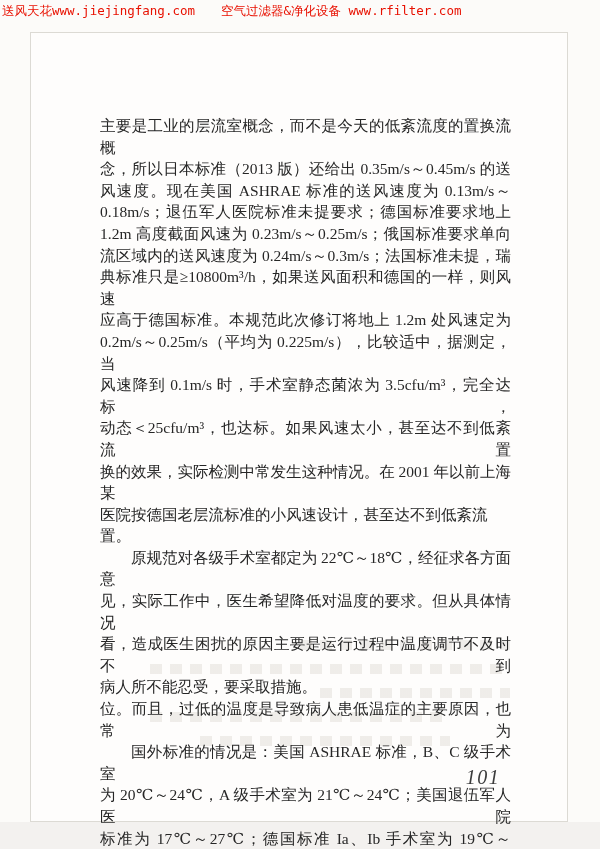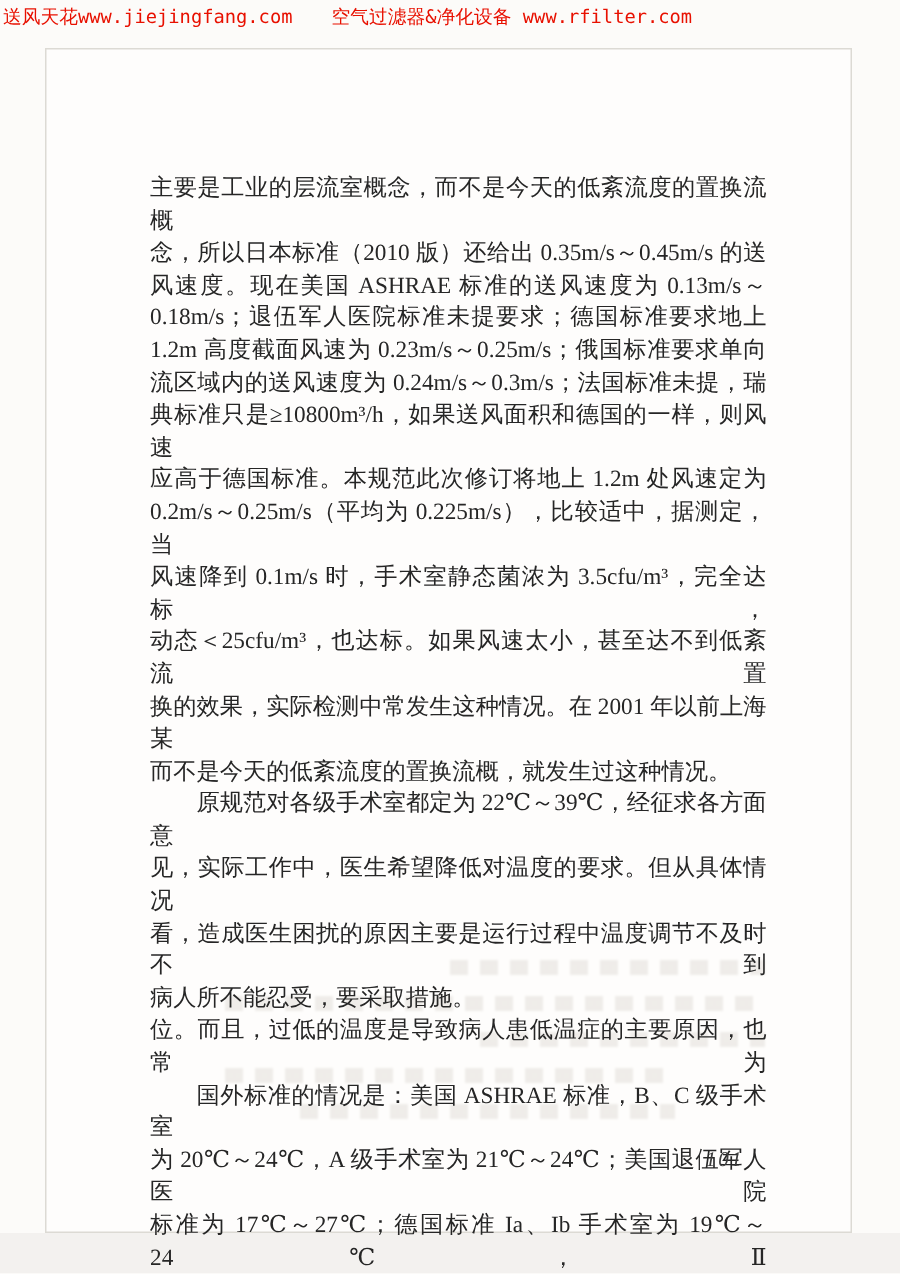--- a/index.html
+++ b/index.html
@@ -38,21 +38,21 @@
     font-size:15.5px;line-height:21.6px;color:#262626;
     z-index:3;
   }
   .line{width:100%;white-space:normal;}
   .line.justify{text-align:justify;text-align-last:justify;}
   .line.indent{text-indent:2em;}
   .line.heading{font-weight:700;}
 
   .page-number{
     position:absolute;left:455px;top:766px;width:56px;
-    font-style:italic;font-size:14px;color:#3c3c3c;
+    font-style:italic;font-size:20px;color:#3c3c3c;
     letter-spacing:1.5px;text-align:center;z-index:3;
   }
 
   
   .ghost{
     position:absolute;height:10px;z-index:1;
     background:repeating-linear-gradient(90deg, rgba(150,140,122,0.14) 0 12px, rgba(150,140,122,0) 12px 20px);
     filter:blur(0.6px);
   }
   .g1{left:300px;top:640px;width:210px;}
@@ -73,33 +73,33 @@
   <div class="page-frame"></div>
 
   <div class="ghost g1"></div>
   <div class="ghost g2"></div>
   <div class="ghost g3"></div>
   <div class="ghost g4"></div>
   <div class="ghost g5"></div>
 
   <div class="text-block">
       <div class="line justify">主要是工业的层流室概念，而不是今天的低紊流度的置换流概</div>
-      <div class="line justify">念，所以日本标准（2010 版）还给出 0.35m/s～0.45m/s 的送</div>
+      <div class="line justify">念，所以日本标准（2013 版）还给出 0.35m/s～0.45m/s 的送</div>
       <div class="line justify">风速度。现在美国 ASHRAE 标准的送风速度为 0.13m/s～</div>
       <div class="line justify">0.18m/s；退伍军人医院标准未提要求；德国标准要求地上</div>
       <div class="line justify">1.2m 高度截面风速为 0.23m/s～0.25m/s；俄国标准要求单向</div>
       <div class="line justify">流区域内的送风速度为 0.24m/s～0.3m/s；法国标准未提，瑞</div>
       <div class="line justify">典标准只是≥10800m³/h，如果送风面积和德国的一样，则风速</div>
       <div class="line justify">应高于德国标准。本规范此次修订将地上 1.2m 处风速定为</div>
       <div class="line justify">0.2m/s～0.25m/s（平均为 0.225m/s），比较适中，据测定，当</div>
       <div class="line justify">风速降到 0.1m/s 时，手术室静态菌浓为 3.5cfu/m³，完全达标，</div>
       <div class="line justify">动态＜25cfu/m³，也达标。如果风速太小，甚至达不到低紊流置</div>
       <div class="line justify">换的效果，实际检测中常发生这种情况。在 2001 年以前上海某</div>
-      <div class="line">而不是今天的低紊流度的置换流概，就发生过这种情况。</div>
-      <div class="line indent justify">原规范对各级手术室都定为 22℃～39℃，经征求各方面意</div>
+      <div class="line">医院按德国老层流标准的小风速设计，甚至达不到低紊流置。</div>
+      <div class="line indent justify">原规范对各级手术室都定为 22℃～18℃，经征求各方面意</div>
       <div class="line justify">见，实际工作中，医生希望降低对温度的要求。但从具体情况</div>
       <div class="line justify">看，造成医生困扰的原因主要是运行过程中温度调节不及时不到</div>
       <div class="line">病人所不能忍受，要采取措施。</div>
       <div class="line justify">位。而且，过低的温度是导致病人患低温症的主要原因，也常为</div>
       <div class="line indent justify">国外标准的情况是：美国 ASHRAE 标准，B、C 级手术室</div>
       <div class="line justify">为 20℃～24℃，A 级手术室为 21℃～24℃；美国退伍军人医院</div>
       <div class="line justify">标准为 17℃～27℃；德国标准 Ia、Ib 手术室为 19℃～24℃，Ⅱ</div>
     </div>
 
   <div class="page-number">101</div>

